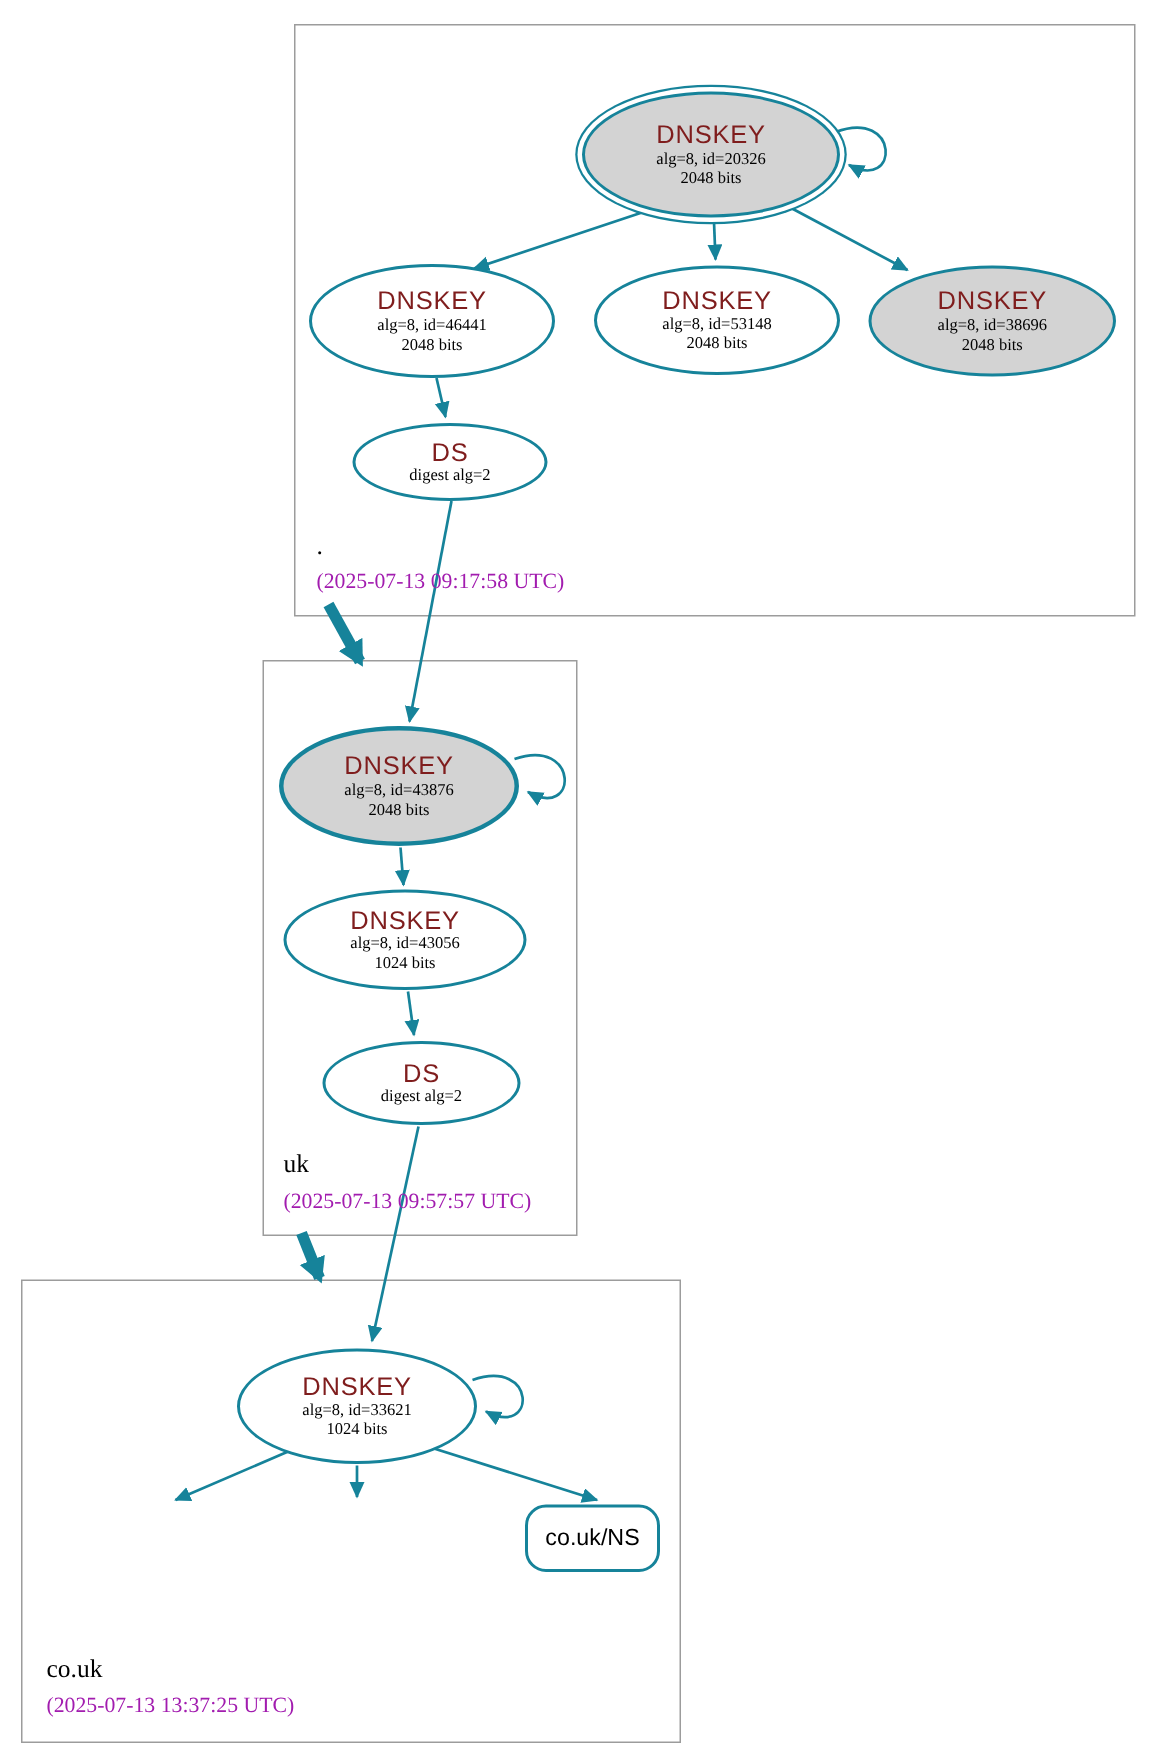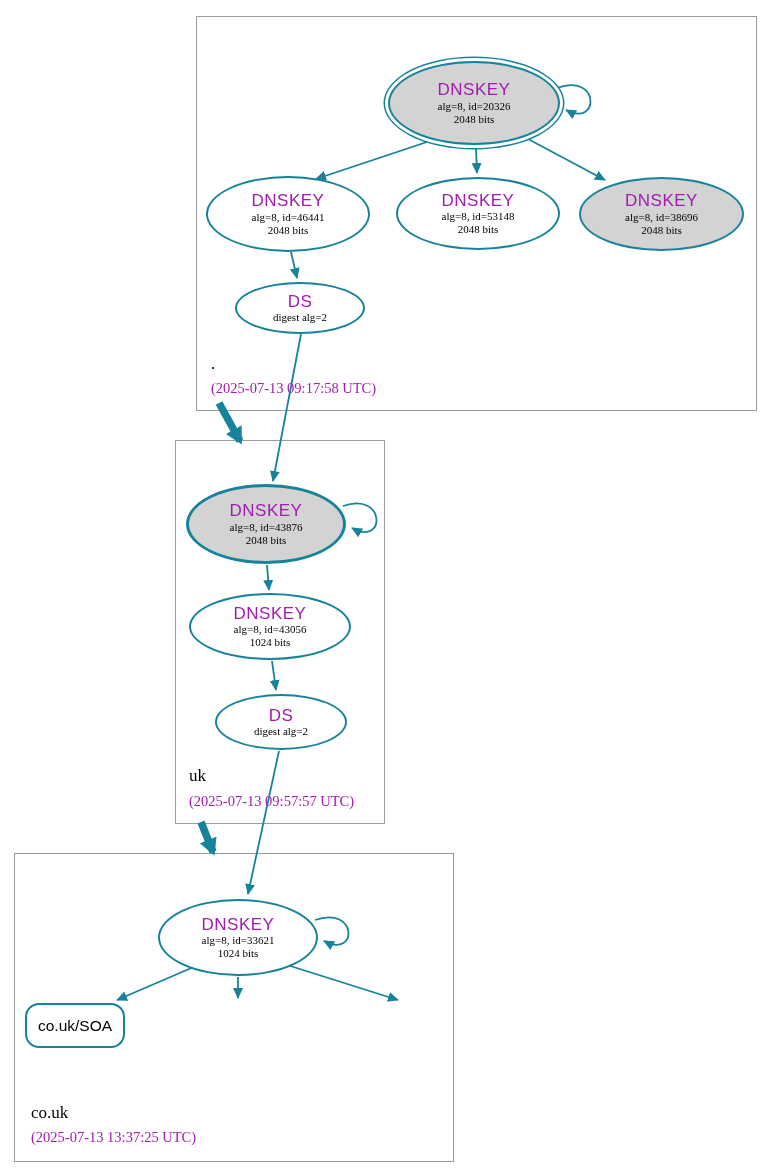--- a/index.html
+++ b/index.html
@@ -14,21 +14,21 @@
   .node {
     position:absolute; z-index:3; display:flex; flex-direction:column;
     align-items:center; justify-content:center; text-align:center;
     background:#ffffff; border:2px solid #16839a; box-sizing:border-box;
   }
   .ellipse { border-radius:50%; }
   .gray { background:#d3d3d3; }
   .double { box-shadow:0 0 0 3px #ffffff, 0 0 0 4.5px #16839a; }
   .thick { border-width:3px; }
   .rrset { border-radius:14px; border-width:2px; justify-content:center; }
-  .nt { font-size:17px; color:#a21caf; line-height:1.15; letter-spacing:0.5px; }
+  .nt { font-size:17px; color:#7f1d1d; line-height:1.15; letter-spacing:0.5px; }
   .nd { font-size:11px; line-height:1.2; color:#000; font-family:"Liberation Serif","DejaVu Serif",serif; }
   .rl { font-size:15.5px; color:#000; }
   .zlabel {
     position:absolute; z-index:3; color:#000; font-size:17px;
     font-family:"Liberation Serif","DejaVu Serif",serif;
   }
   .zts {
     position:absolute; z-index:3; color:#a21caf; font-size:14.5px;
     font-family:"Liberation Serif","DejaVu Serif",serif;
   }
@@ -117,19 +117,19 @@
     <div class="nd">digest alg=2</div>
   </div>
   <div class="zlabel" style="left:189px;top:766px">uk</div>
   <div class="zts" style="left:189px;top:793px">(2025-07-13 09:57:57 UTC)</div>
 
   <div class="node ellipse" style="left:158px;top:899px;width:160px;height:77px">
     <div class="nt">DNSKEY</div>
     <div class="nd">alg=8, id=33621</div>
     <div class="nd">1024 bits</div>
   </div>
-  <div class="node rrset" style="left:25px;top:1003px;width:100px;height:45px">
-    <div class="rl">co.uk/SOA</div>
+  <div class="node rrset" style="left:350px;top:1003px;width:90px;height:45px">
+    <div class="rl">co.uk/NS</div>
   </div>
   <div class="zlabel" style="left:31px;top:1103px">co.uk</div>
   <div class="zts" style="left:31px;top:1129px">(2025-07-13 13:37:25 UTC)</div>
 
 </div>
 
 </body></html>

